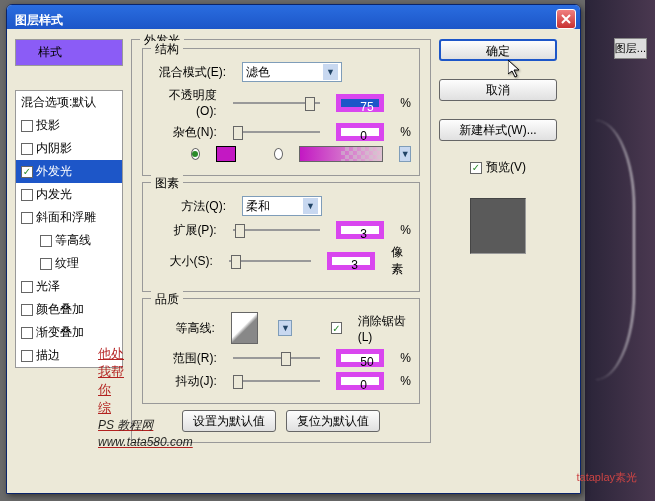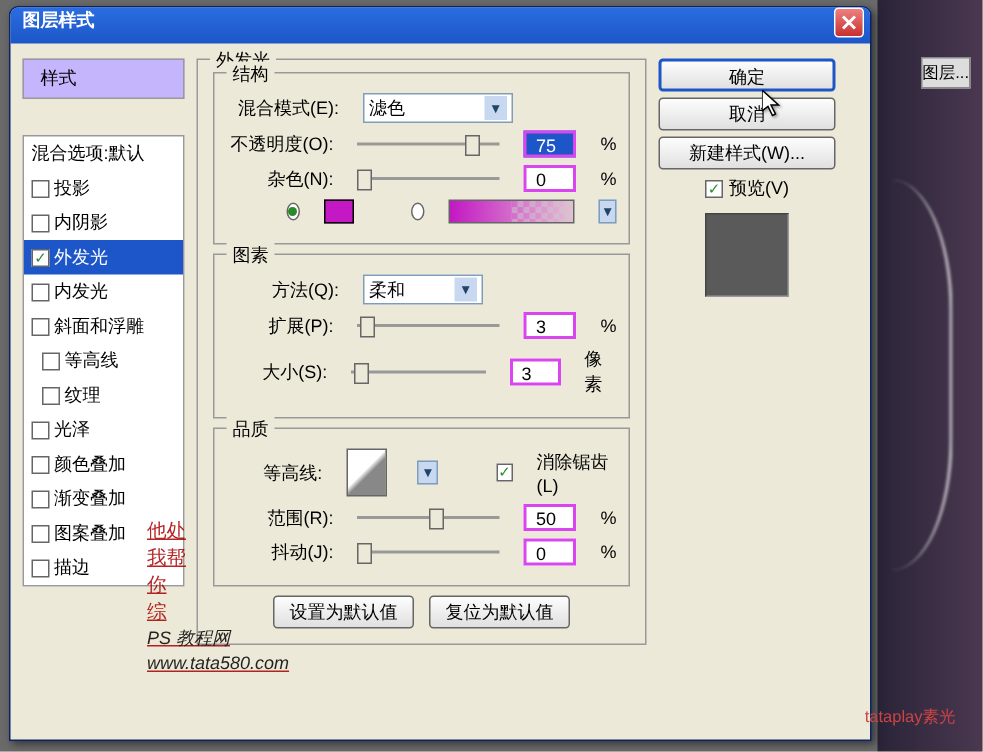--- a/index.html
+++ b/index.html
@@ -1,51 +1,51 @@
 <!DOCTYPE html>
 <html><head>
 <meta charset="utf-8">
 <style>
 * { box-sizing: border-box; margin: 0; padding: 0; font-family: "Microsoft YaHei", SimSun, sans-serif; font-size: 12px; }
 body { background: #6a6a6a; width: 655px; height: 501px; overflow: hidden; position: relative; }
 .dialog { position: absolute; left: 6px; top: 4px; width: 575px; height: 490px; background: #ece9d8; border: 1px solid #0a246a; border-radius: 6px 6px 0 0; box-shadow: 2px 2px 6px rgba(0,0,0,0.5); }
-.titlebar { background: linear-gradient(to bottom, #2a6de0, #1d56c8); height: 24px; display: flex; align-items: flex-start; padding: 0 4px 0 8px; border-radius: 5px 5px 0 0; }
+.titlebar { background: linear-gradient(to bottom, #2a6de0, #1d56c8); height: 24px; display: flex; align-items: flex-end; padding: 0 4px 0 8px; border-radius: 5px 5px 0 0; }
 .titlebar-text { color: #fff; font-weight: bold; flex: 1; }
 .close-btn { width: 20px; height: 20px; background: linear-gradient(to bottom, #f08080, #c83030); border: 1px solid #fff; border-radius: 3px; color: #fff; display: flex; align-items: center; justify-content: center; font-weight: bold; cursor: pointer; }
 .body { display: flex; padding: 10px 8px; gap: 8px; height: calc(100% - 24px); }
 .left-col { width: 108px; }
-.style-header { border: 1px solid #999; background: #c4b5fd; padding: 4px 11px; margin-bottom: 2px; }
+.style-header { border: 1px solid #999; background: #8b5cf6; padding: 4px 22px; margin-bottom: 2px; }
 .style-list { border: 1px solid #999; background: #fff; margin-top: 24px; }
 .style-item { padding: 3px 5px; display: flex; align-items: center; gap: 3px; cursor: pointer; }
 .style-item.selected { background: #1d56c8; color: #fff; }
-.style-item.indent { padding-left: 12px; }
+.style-item.indent { padding-left: 24px; }
 .chk { width: 12px; height: 12px; border: 1px solid #666; background: #fff; display: inline-flex; align-items: center; justify-content: center; font-size: 10px; color: #2a8a2a; }
 .mid-col { width: 300px; }
 .fieldset { border: 1px solid #999; padding: 8px 10px 10px; margin-bottom: 6px; position: relative; }
 .fieldset-inner { border: 1px solid #999; padding: 8px; margin-bottom: 6px; }
 .legend { position: absolute; top: -8px; left: 8px; background: #ece9d8; padding: 0 4px; }
 .row { display: flex; align-items: center; margin: 5px 0; gap: 16px; }
 .row-label { width: 75px; text-align: right; }
 .select { border: 1px solid #7f9db9; background: #fff; padding: 1px 3px; height: 20px; width: 100px; display: flex; align-items: center; justify-content: space-between; }
 .select .arrow { background: #c8d8f0; width: 15px; height: 16px; display: flex; align-items: center; justify-content: center; color: #246; font-size: 9px; }
 .slider { position: relative; width: 100px; height: 16px; }
 .slider-track { position: absolute; top: 7px; left: 0; right: 0; height: 2px; background: #999; }
 .slider-thumb { position: absolute; top: 2px; width: 10px; height: 14px; background: #ece9d8; border: 1px solid #666; }
-.num-input { border: 2px solid #d946ef; background: #fff; width: 36px; height: 18px; padding: 1px 6px; text-align: left; }
+.num-input { border: 5px solid #d946ef; background: #fff; width: 36px; height: 18px; padding: 1px 19px; text-align: left; }
 .num-input.hl { background: #1d56c8; color: #fff; }
 .radio { width: 12px; height: 12px; border: 1px solid #666; border-radius: 50%; background: #fff; display: inline-flex; align-items: center; justify-content: center; }
 .radio.on::after { content: ""; width: 6px; height: 6px; background: #2a8a2a; border-radius: 50%; }
 .swatch { width: 28px; height: 16px; border: 1px solid #000; background: #c318c3; }
 .gradient { width: 120px; height: 16px; border: 1px solid #666; background: linear-gradient(to right, #c318c3, rgba(195,24,195,0.2)); position: relative; }
 .gradient::after { content: ""; position: absolute; right: 0; top: 0; bottom: 0; width: 50%; background-image: linear-gradient(45deg,#ccc 25%,transparent 25%,transparent 75%,#ccc 75%),linear-gradient(45deg,#ccc 25%,transparent 25%,transparent 75%,#ccc 75%); background-size: 8px 8px; background-position: 0 0,4px 4px; opacity: 0.5; }
 .grad-arrow { width: 16px; height: 16px; border: 1px solid #7f9db9; background: #c8d8f0; display: flex; align-items: center; justify-content: center; font-size: 9px; color: #246; }
 .contour { width: 32px; height: 32px; border: 1px solid #666; background: linear-gradient(135deg, #fff 45%, #888 55%); margin-right: 4px; }
 .btn { border: 1px solid #666; background: linear-gradient(#fdfdfd,#e0e0e0); padding: 2px 10px; height: 22px; cursor: pointer; border-radius: 3px; }
 .btns-bottom { display: flex; gap: 10px; justify-content: center; margin-top: 4px; }
-.right-col { width: 118px; display: flex; flex-direction: column; gap: 4px; align-items: stretch; }
+.right-col { width: 118px; display: flex; flex-direction: column; gap: 18px; align-items: stretch; }
 .right-col .btn { width: 100%; text-align: center; }
 .btn.primary { border: 2px solid #1d56c8; }
 .preview-chk { display: flex; align-items: center; gap: 4px; justify-content: center; }
 .preview-box { width: 56px; height: 56px; background: #5a5a5a; border: 1px inset #999; margin: 4px auto; }
 .watermark { position: absolute; left: 98px; bottom: 50px; color: #a00; font-family: cursive; font-size: 13px; line-height: 1.4; pointer-events: none; opacity: 0.85; text-decoration: underline; }
 .watermark .g { color: #000000; font-style: italic; }
 .bg-right { position: absolute; right: 0; top: 0; width: 70px; height: 501px; background: linear-gradient(to right, #2a2438, #4a3850); }
 .bg-curve { position: absolute; right: 20px; top: 120px; width: 40px; height: 260px; border-right: 2px solid rgba(255,255,255,0.7); border-radius: 0 60px 60px 0 / 0 130px 130px 0; filter: blur(1px); }
 .bg-tab { position: absolute; right: 8px; top: 38px; background: #ddd; border: 1px solid #888; padding: 2px 0; font-size: 11px; }
 .cursor { position: absolute; left: 508px; top: 60px; pointer-events: none; }
@@ -109,24 +109,20 @@
         <div class="style-item">
             <span class="chk"></span>
             <span>颜色叠加</span>
           </div>
         <div class="style-item">
             <span class="chk"></span>
             <span>渐变叠加</span>
           </div>
         <div class="style-item">
             <span class="chk"></span>
-            <span>图案叠加</span>
-          </div>
-        <div class="style-item">
-            <span class="chk"></span>
             <span>描边</span>
           </div>
       </div>
     </div>
 
     <div class="mid-col">
       <div class="fieldset">
         <span class="legend">外发光</span>
 
         <div class="fieldset-inner" style="position:relative">

